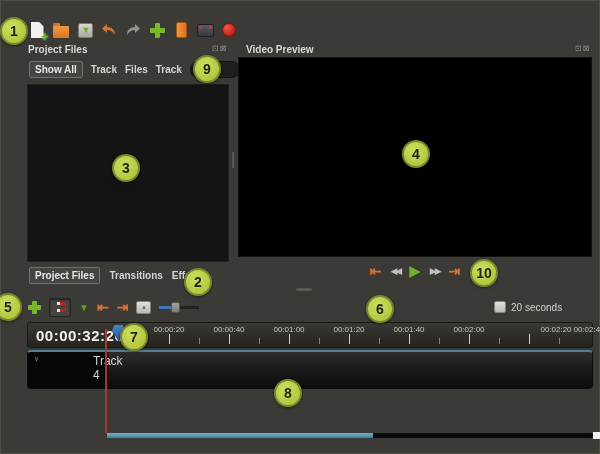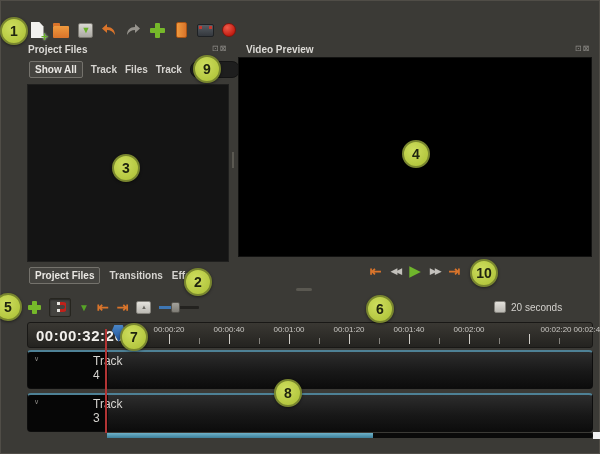--- a/index.html
+++ b/index.html
@@ -223,26 +223,20 @@
     <span class="rlabel" style="left:528px;">00:02:20</span>
     <span class="rlabel" style="left:561px;">00:02:40</span>
   </div>
 
   <div class="track-row" style="top:350px;">
     <div class="track-head">
       <span class="track-chevron">∨</span>
       <span class="track-label">Track 4</span>
     </div>
   </div>
-  <div class="track-row" style="top:393px;">
-    <div class="track-head">
-      <span class="track-chevron">∨</span>
-      <span class="track-label">Track 3</span>
-    </div>
-  </div>
   <div class="playhead-line"></div>
 
   <div class="hscroll">
     <span class="hscroll-left"></span>
     <span class="hscroll-thumb"></span>
     <span class="hscroll-handle"></span>
   </div>
 
   <div class="badge" style="left:0px;top:17px;">1</div>
   <div class="badge" style="left:184px;top:268px;">2</div>

